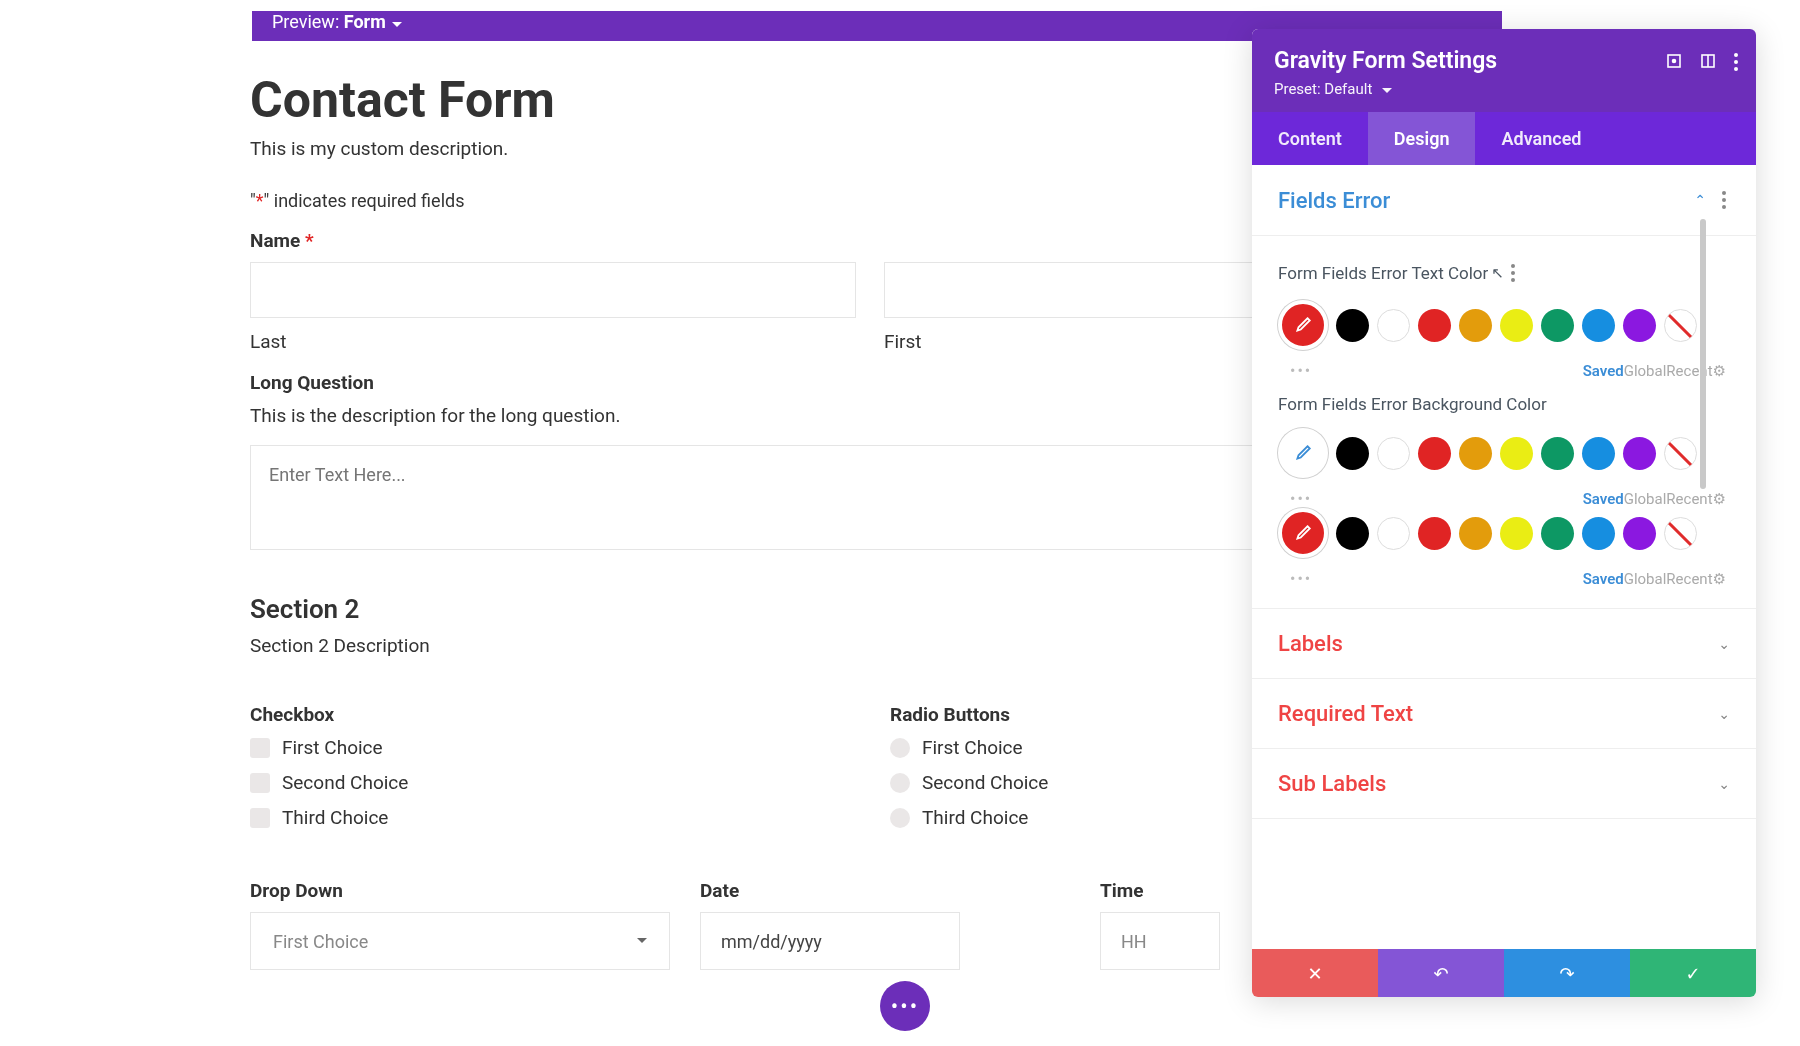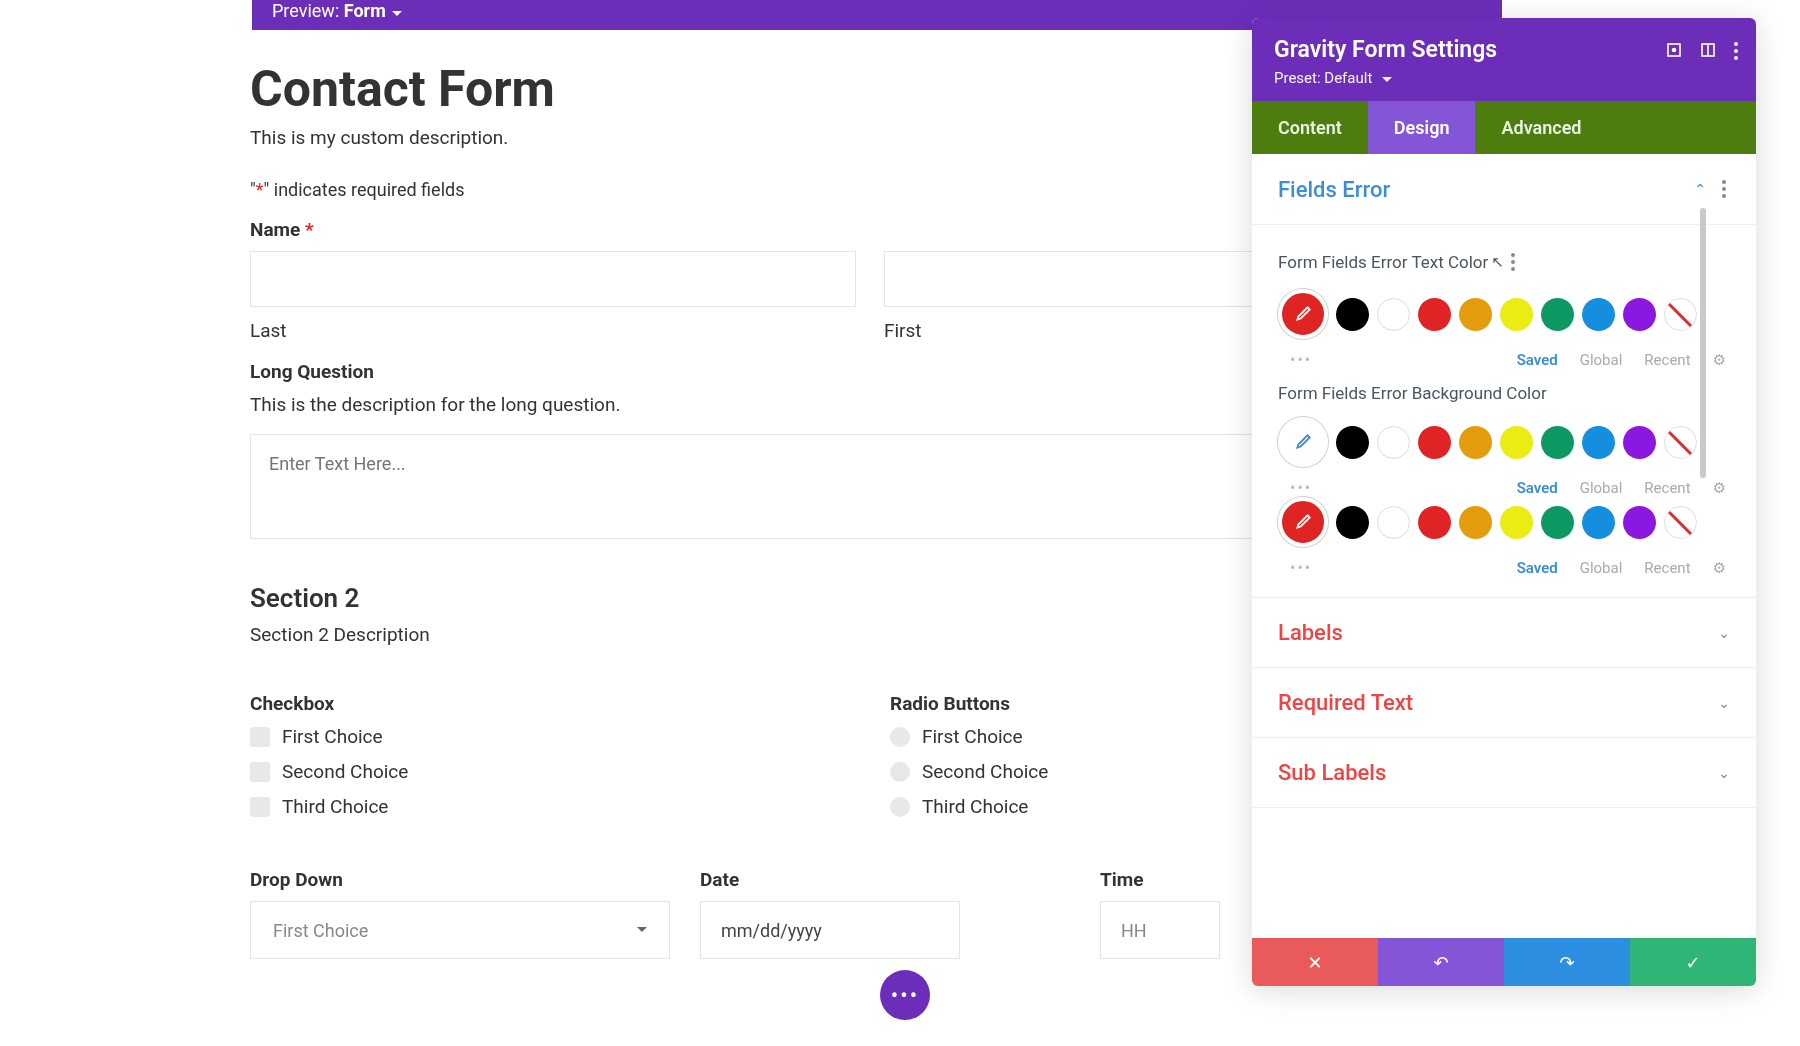--- a/index.html
+++ b/index.html
@@ -1,17 +1,17 @@
 <!DOCTYPE html>
 <html><head>
 <meta charset="utf-8">
 <style>
 * { margin: 0; padding: 0; box-sizing: border-box; font-family: -apple-system, BlinkMacSystemFont, "Segoe UI", Roboto, sans-serif; }
 body { background: #fff; overflow: hidden; }
-.workspace { position: relative; width: 1800px; height: 1026px; }
+.workspace { position: relative; width: 1800px; height: 1026px; margin-top: 11px; }
 .preview-bar { position: absolute; left: 252px; top: 0; width: 1250px; height: 30px; background: #6c2eb9; color: #fff; display: flex; align-items: flex-start; padding: 0 20px; font-size: 18px; }
 .form-area { position: absolute; left: 230px; top: 60px; width: 1280px; padding: 0 20px; }
 .form-title { font-size: 50px; font-weight: 700; color: #333; margin-bottom: 8px; }
 .form-desc { font-size: 19px; color: #333; margin-bottom: 30px; }
 .req-note { font-size: 18px; color: #333; }
 .req-star { color: #e02424; }
 .field-label { font-size: 19px; font-weight: 700; color: #333; margin-top: 18px; margin-bottom: 10px; }
 .name-row { display: flex; gap: 28px; margin-bottom: 10px; }
 .name-col { flex: 1; }
 .input { width: 100%; height: 56px; background: #fff; border: 1px solid #e5e5e5; padding: 0 18px; font-size: 18px; color: #333; }
@@ -31,40 +31,40 @@
 .date-input { width: 260px; height: 58px; border: 1px solid #e5e5e5; background: #fff; display: flex; align-items: center; padding: 0 20px; color: #444; font-size: 18px; }
 .time-input { width: 120px; height: 58px; border: 1px solid #e5e5e5; background: #fff; display: flex; align-items: center; padding: 0 20px; color: #888; font-size: 18px; }
 .fab { position: absolute; left: 880px; top: 970px; width: 50px; height: 50px; border-radius: 50%; background: #6c2eb9; color: #fff; display: flex; align-items: center; justify-content: center; font-size: 22px; letter-spacing: 2px; }
 
 
 .panel { position: absolute; right: 44px; top: 18px; width: 504px; height: 968px; background: #fff; border-radius: 6px; box-shadow: 0 4px 30px rgba(0,0,0,0.15); overflow: hidden; display: flex; flex-direction: column; }
 .panel-header { background: #6c2eb9; color: #fff; padding: 18px 22px 14px; position: relative; }
 .panel-title { font-size: 23px; font-weight: 600; margin-bottom: 6px; }
 .panel-preset { font-size: 15px; opacity: 0.95; }
 .panel-header-icons { position: absolute; right: 18px; top: 24px; display: flex; gap: 18px; }
-.panel-tabs { display: flex; background: #4d7c0f; }
+.panel-tabs { display: flex; background: #6d28d9; }
 .panel-tab { flex: 0 0 auto; padding: 16px 26px; color: #fff; font-size: 18px; font-weight: 600; opacity: 0.9; cursor: pointer; }
 .panel-tab.active { background: #8455d6; opacity: 1; }
 .panel-body { flex: 1; overflow-y: auto; padding: 0; }
 .accordion-hdr { display: flex; align-items: center; justify-content: space-between; padding: 22px 26px; border-bottom: 1px solid #eee; cursor: pointer; }
 .accordion-hdr.open { color: #3b8dd6; }
 .accordion-hdr .title { font-size: 22px; font-weight: 500; }
 .accordion-hdr .grey .title, .accordion-hdr.collapsed .title { color: #ef4444; }
 .accordion-hdr.collapsed { color: #888; }
 .accordion-content { padding: 10px 26px 20px; border-bottom: 1px solid #eee; }
 .field-title { font-size: 17px; color: #4a5560; margin: 14px 0 14px; display: flex; align-items: center; gap: 3px; }
 .swatch-row { display: flex; gap: 8px; align-items: center; margin-bottom: 10px; }
 .picker { width: 50px; height: 50px; border-radius: 50%; border: 4px solid #fff; box-shadow: 0 0 0 1px #d0d0d0; display: flex; align-items: center; justify-content: center; }
 .eyedrop { width: 18px; height: 18px; }
 .swatch { width: 33px; height: 33px; border-radius: 50%; cursor: pointer; }
 .swatch.none { background: #fff; border: 1px solid #ddd; position: relative; overflow: hidden; }
 .swatch.none::after { content: ""; position: absolute; left: -4px; right: -4px; top: 50%; height: 3px; background: #e02b2b; transform: rotate(45deg); }
 .swatch.white { background: #fff; border: 1px solid #ddd; }
 .more-dots { font-size: 16px; color: #bbb; letter-spacing: 2px; padding-left: 12px; }
-.palette-tabs { display: flex; gap: 22px; justify-content: flex-end; align-items: center; font-size: 15px; margin-top: 2px; padding-right: 4px; }
+.palette-tabs { display: flex; justify-content: flex-end; align-items: center; font-size: 15px; margin-top: 2px; padding-right: 4px; }
 .palette-tabs .active { color: #3b8dd6; font-weight: 600; }
 .palette-tabs .dim { color: #aaa; }
 .gear { color: #aaa; font-size: 15px; }
 .cursor-icon { font-size: 15px; }
 .kebab { display: inline-flex; flex-direction: column; gap: 3px; padding: 4px; }
 .kebab span { width: 4px; height: 4px; border-radius: 50%; background: #888; }
 .chev { font-size: 14px; }
 .panel-footer { display: flex; height: 48px; }
 .panel-footer div { flex: 1; display: flex; align-items: center; justify-content: center; color: #fff; font-size: 18px; cursor: pointer; }
 .pf-close { background: #e95b5b; }

